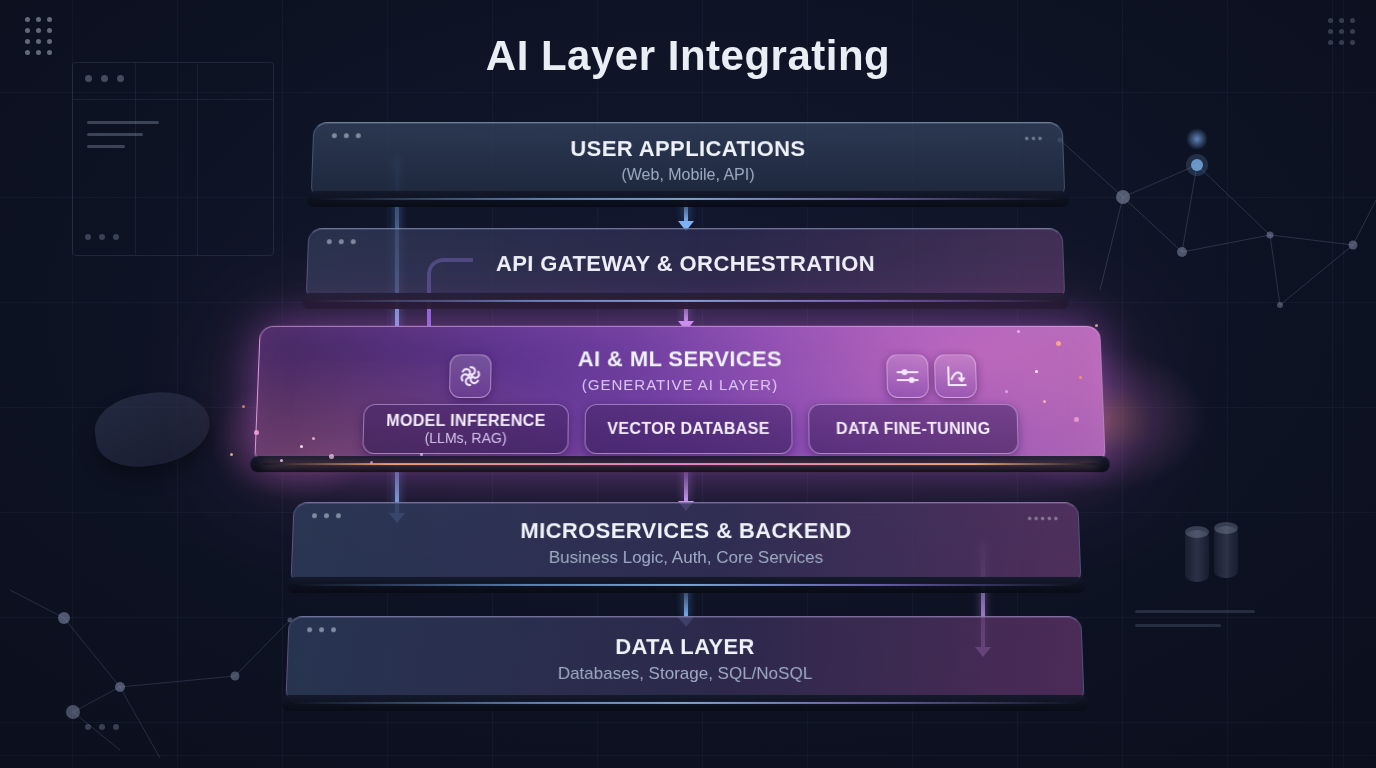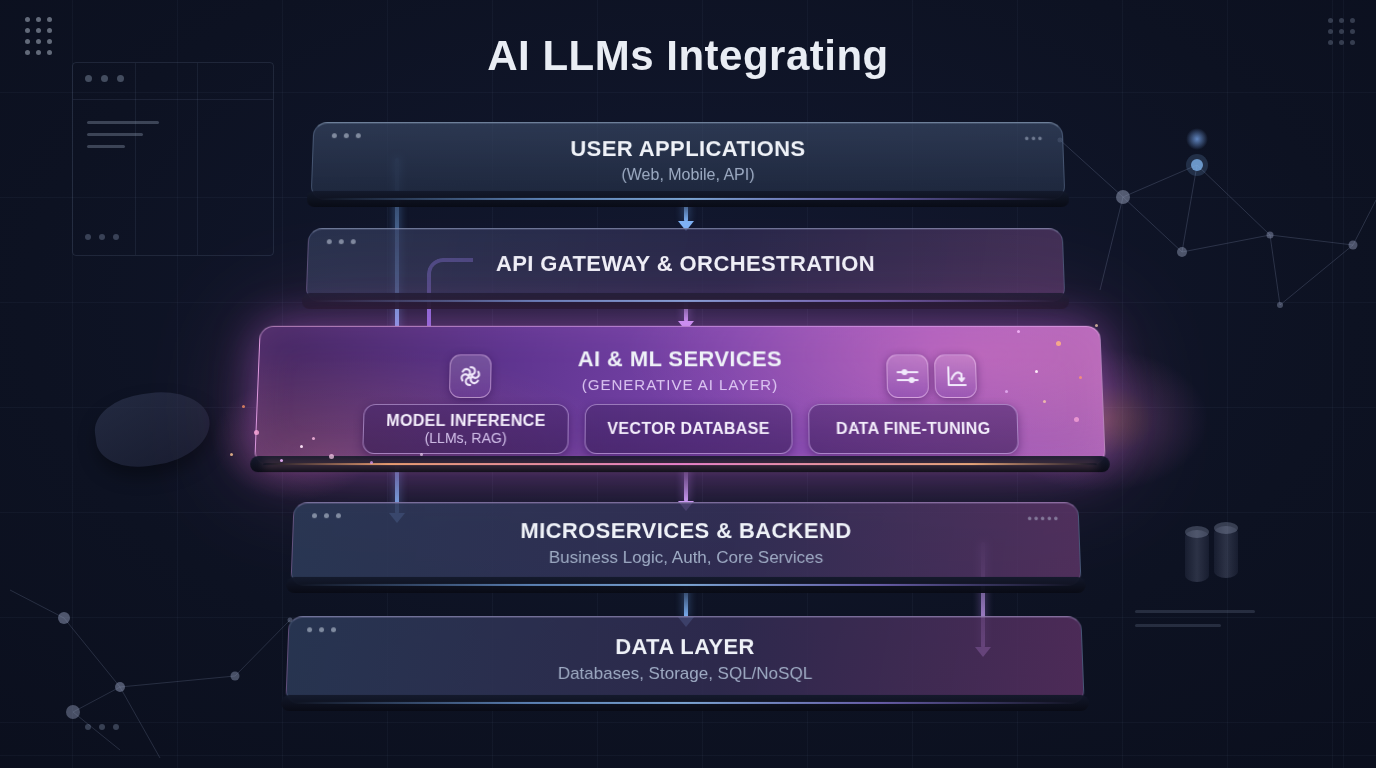--- a/index.html
+++ b/index.html
@@ -258,21 +258,21 @@
   <circle cx="120" cy="107" r="5" fill="rgba(145,155,185,0.5)"></circle>
   <circle cx="73" cy="132" r="7" fill="rgba(145,155,185,0.45)"></circle>
   <circle cx="235" cy="96" r="4.5" fill="rgba(145,155,185,0.45)"></circle>
   <circle cx="290" cy="40" r="2.5" fill="rgba(145,155,185,0.4)"></circle>
 </svg>
 
 <div class="glow-dot" style="left:1186px;top:128px;width:22px;height:22px;background:radial-gradient(circle, rgba(130,180,255,0.7), transparent 70%);"></div>
 <div class="glow-blob" style="left:180px;top:355px;width:230px;height:170px;background:radial-gradient(closest-side, rgba(255,150,95,0.28), rgba(255,120,190,0.12), transparent 72%);"></div>
 <div class="glow-blob" style="left:950px;top:320px;width:300px;height:200px;background:radial-gradient(closest-side, rgba(255,160,105,0.32), rgba(235,120,225,0.14), transparent 72%);"></div>
 
-<div class="page-title">AI LLMs Integrating</div>
+<div class="page-title">AI Layer Integrating</div>
 
 <div class="v-arrow arr-blue" style="left:684px;top:196px;height:26px;"></div>
 <div class="v-arrow arr-blue" style="left:395px;top:158px;height:188px;"></div>
 <div class="elbow"></div>
 <div class="v-arrow arr-purple" style="left:684px;top:296px;height:26px;"></div>
 <div class="v-arrow arr-purple" style="left:684px;top:466px;height:36px;"></div>
 <div class="v-arrow arr-blue" style="left:395px;top:438px;height:76px;"></div>
 <div class="v-arrow arr-blue" style="left:684px;top:584px;height:34px;"></div>
 <div class="v-arrow arr-purple" style="left:981px;top:542px;height:106px;"></div>
 

